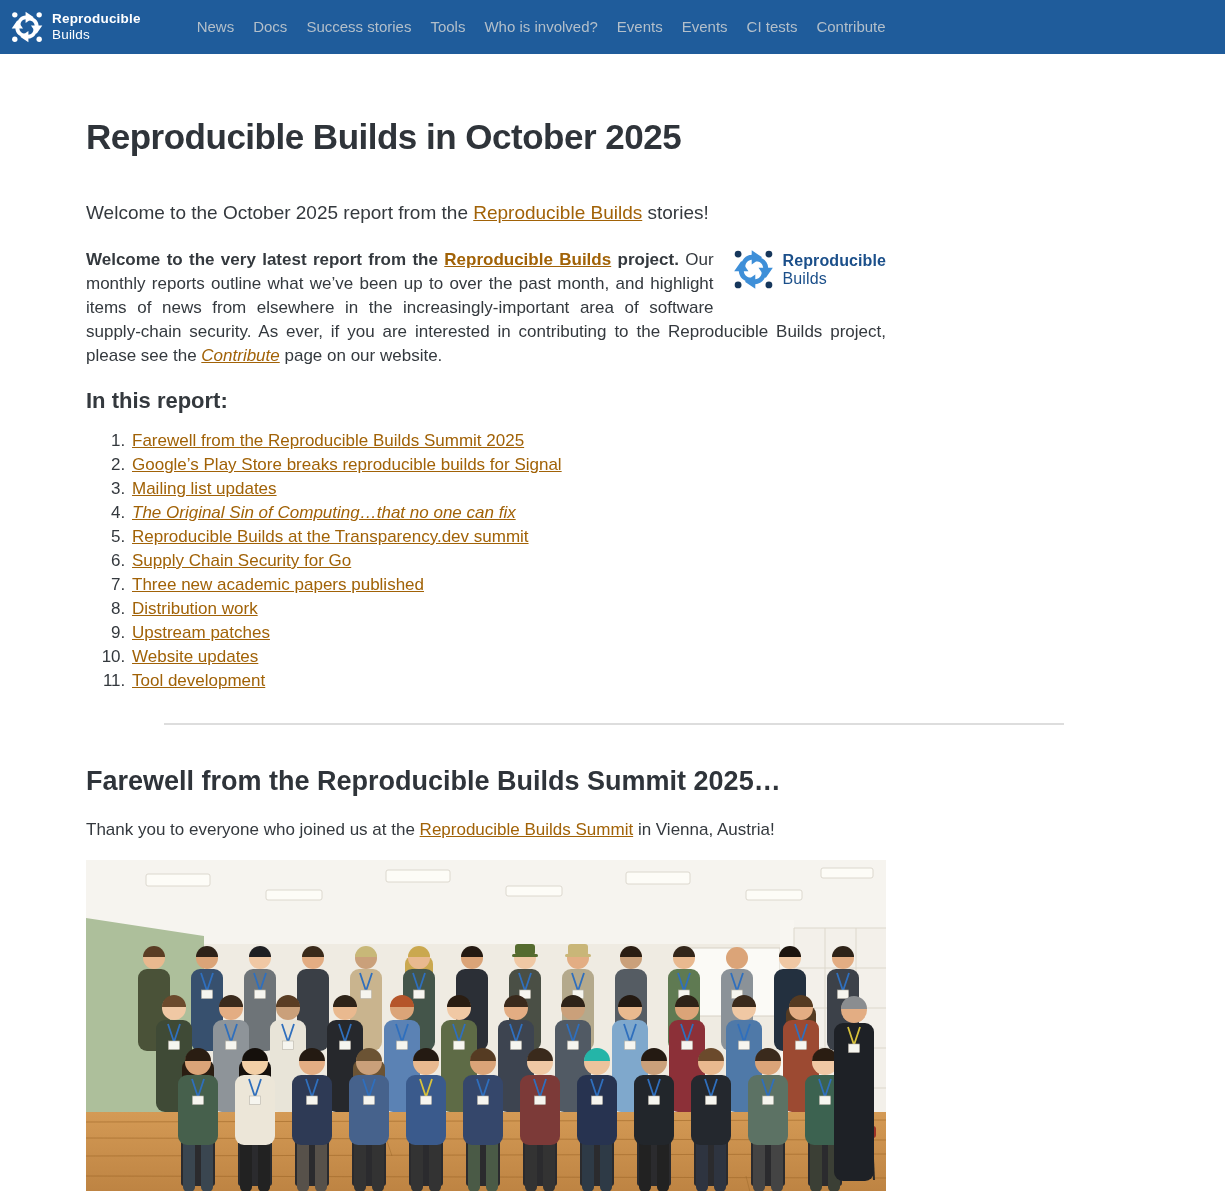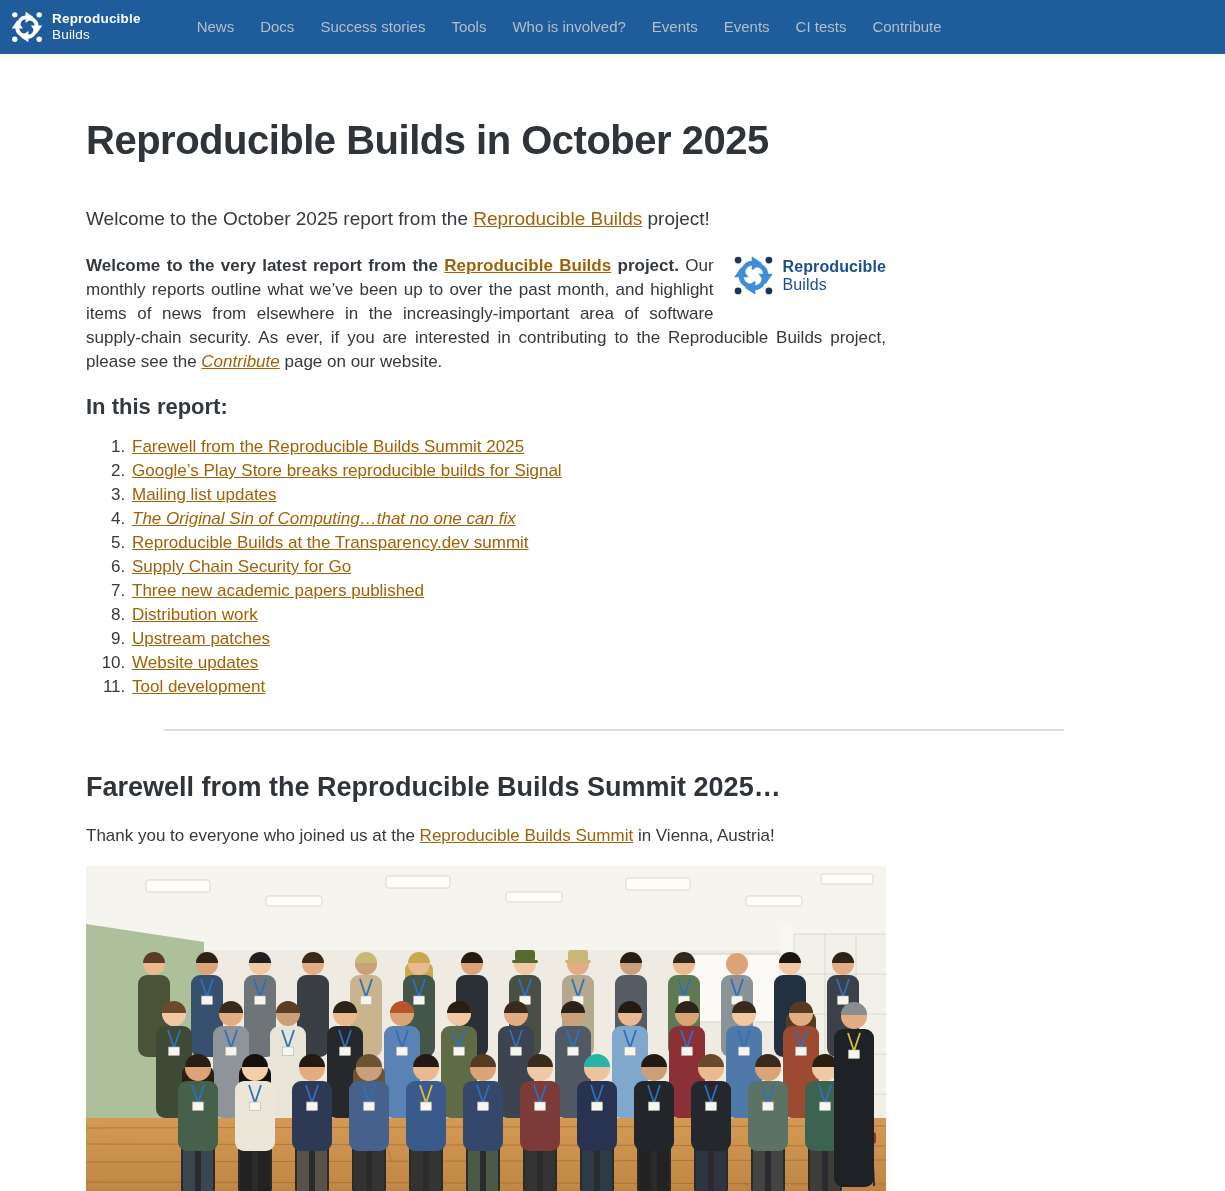--- a/index.html
+++ b/index.html
@@ -32,36 +32,36 @@
     flex-direction: column;
     color: #ffffff;
     font-size: 13.5px;
     line-height: 1.18;
     letter-spacing: 0.2px;
   }
   .brand-text .b1 { font-weight: bold; }
   .nav-menu {
     list-style: none;
     display: flex;
-    gap: 26px;
+    gap: 19px;
     margin: 0 0 0 56px;
     padding: 0;
   }
   .nav-menu a {
     color: #b3bfca;
     font-size: 15px;
     text-decoration: none;
     white-space: nowrap;
     cursor: pointer;
   }
   
   main { padding-left: 86px; width: 1139px; }
   .col { width: 800px; }
   h1 {
-    font-size: 40px;
+    font-size: 35px;
     font-weight: bold;
     color: #2f343a;
     letter-spacing: -0.5px;
     margin: 62px 0 0;
     line-height: 1.2;
   }
   a.txt-link { color: #a16207; text-decoration: underline; cursor: pointer; }
   .intro { font-size: 19px; margin: 44px 0 0; }
   .lead {
     font-size: 17px;
@@ -150,21 +150,21 @@
         <li><a>Events</a></li>
         <li><a>CI tests</a></li>
         <li><a>Contribute</a></li>
       </ul>
   </nav>
 </header>
 
 <main>
   <h1 class="col">Reproducible Builds in October 2025</h1>
 
-  <p class="intro col"><span>Welcome to the October 2025 report from the </span><a class="txt-link">Reproducible Builds</a><span> project!</span></p>
+  <p class="intro col"><span>Welcome to the October 2025 report from the </span><a class="txt-link">Reproducible Builds</a><span> stories!</span></p>
 
   <p class="lead col"><span class="float-logo">
         <span id="body-logo-icon">
           <span style="display:block;width:43px;height:43px">
             <svg viewBox="0 0 24 24" xmlns="http://www.w3.org/2000/svg">
               <path d="M5 10.8 C5 6.4 7.8 4 11 3.8 L11 1.2 L16.8 5.2 L11 9.2 L11 6.6 C9 6.8 7.4 8.2 7.4 10.8 Z" fill="#3e8fd8" transform="rotate(0 12 12)"></path>
               <path d="M5 10.8 C5 6.4 7.8 4 11 3.8 L11 1.2 L16.8 5.2 L11 9.2 L11 6.6 C9 6.8 7.4 8.2 7.4 10.8 Z" fill="#3e8fd8" transform="rotate(90 12 12)"></path>
               <path d="M5 10.8 C5 6.4 7.8 4 11 3.8 L11 1.2 L16.8 5.2 L11 9.2 L11 6.6 C9 6.8 7.4 8.2 7.4 10.8 Z" fill="#3e8fd8" transform="rotate(180 12 12)"></path>
               <path d="M5 10.8 C5 6.4 7.8 4 11 3.8 L11 1.2 L16.8 5.2 L11 9.2 L11 6.6 C9 6.8 7.4 8.2 7.4 10.8 Z" fill="#3e8fd8" transform="rotate(270 12 12)"></path>
               <circle cx="3.4" cy="3.4" r="1.9" fill="#16375c"></circle>

